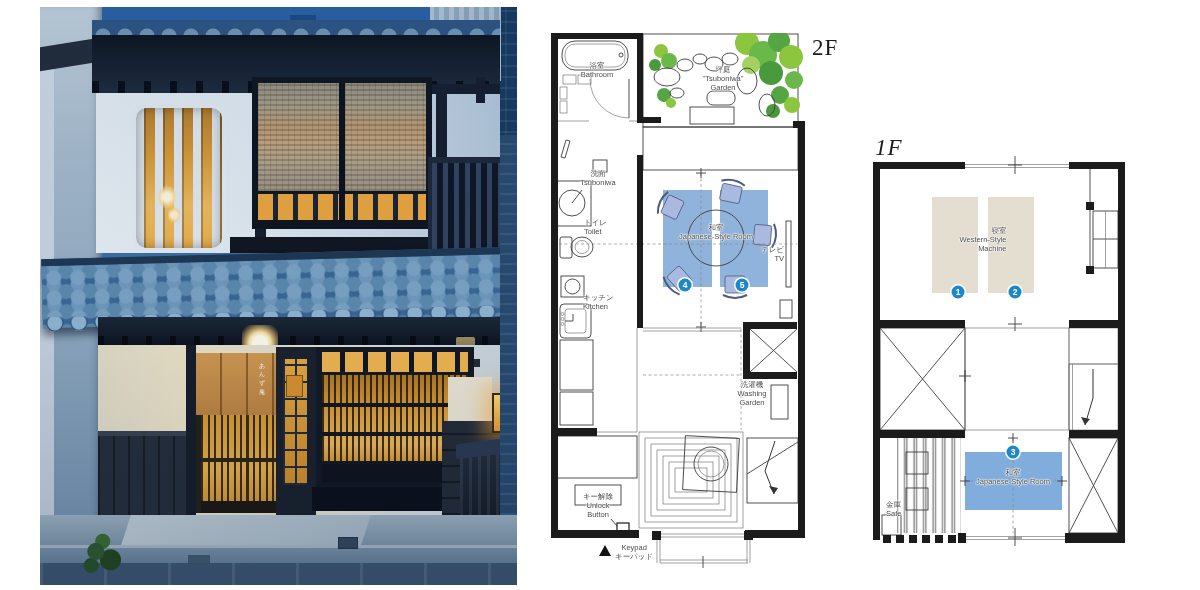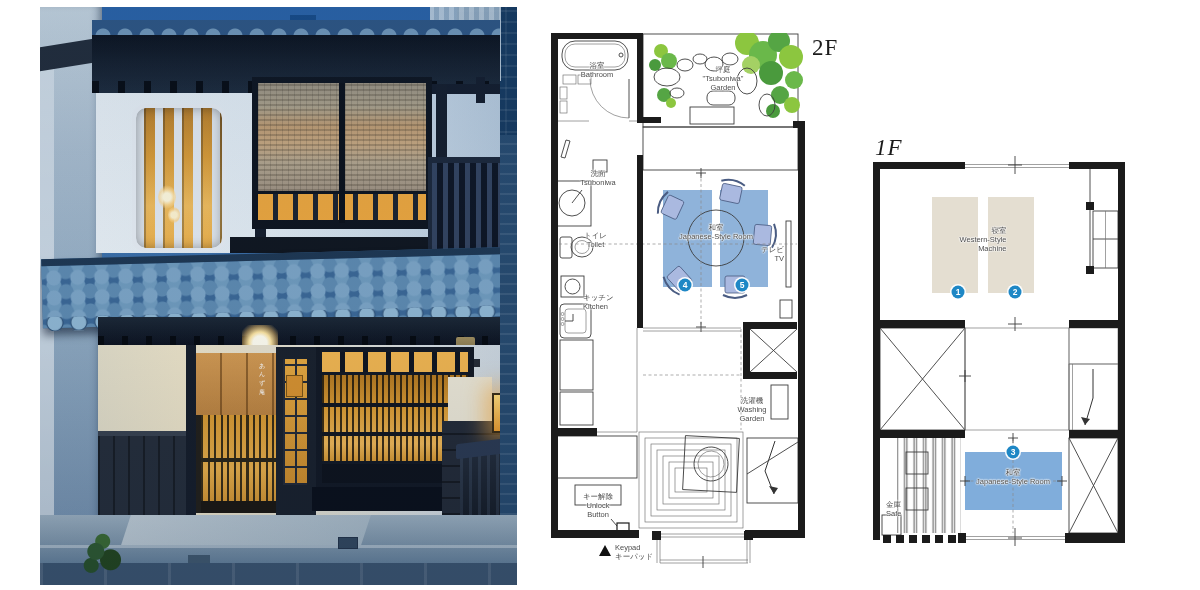--- a/index.html
+++ b/index.html
@@ -393,48 +393,48 @@
       </div>
     <div class="lbl" style="left:172px;top:33px;">
       <span>坪庭</span>
         <span>"Tsuboniwa"</span>
         <span>Garden</span>
       </div>
     <div class="lbl" style="left:47px;top:137px;text-align:center;">
       <span>洗面</span>
         <span>Tsuboniwa</span>
       </div>
-    <div class="lbl la" style="left:33px;top:199px;text-align:center;">
+    <div class="lbl la" style="left:33px;top:186px;">
       <span>トイレ</span>
         <span>Toilet</span>
       </div>
     <div class="lbl la" style="left:32px;top:261px;">
       <span>キッチン</span>
         <span>Kitchen</span>
       </div>
     <div class="lbl" style="left:165px;top:191px;">
       <span>和室</span>
         <span>Japanese-Style Room</span>
       </div>
     <div class="lbl ra" style="left:233px;top:213px;">
       <span>テレビ</span>
         <span>TV</span>
       </div>
-    <div class="lbl" style="left:201px;top:364px;">
+    <div class="lbl" style="left:201px;top:348px;">
       <span>洗濯機</span>
         <span>Washing</span>
         <span>Garden</span>
       </div>
     <div class="lbl" style="left:47px;top:460px;">
       <span>キー解除</span>
         <span>Unlock</span>
         <span>Button</span>
       </div>
     <div class="tri" style="left:48px;top:512px;"></div>
-    <div class="lbl la" style="left:64px;top:511px;">
+    <div class="lbl la" style="left:64px;top:511px;text-align:center;">
       <span>Keypad</span>
         <span>キーパッド</span>
       </div>
     <span class="badge" style="left:134px;top:252px;">4</span>
     <span class="badge" style="left:191px;top:252px;">5</span>
   </div>
 
   <div id="plan1f" class="plan">
     <span class="flabel" style="left:2px;top:0;font-style:italic;">1F</span>
     <svg width="252" height="414" viewBox="0 0 252 414">

